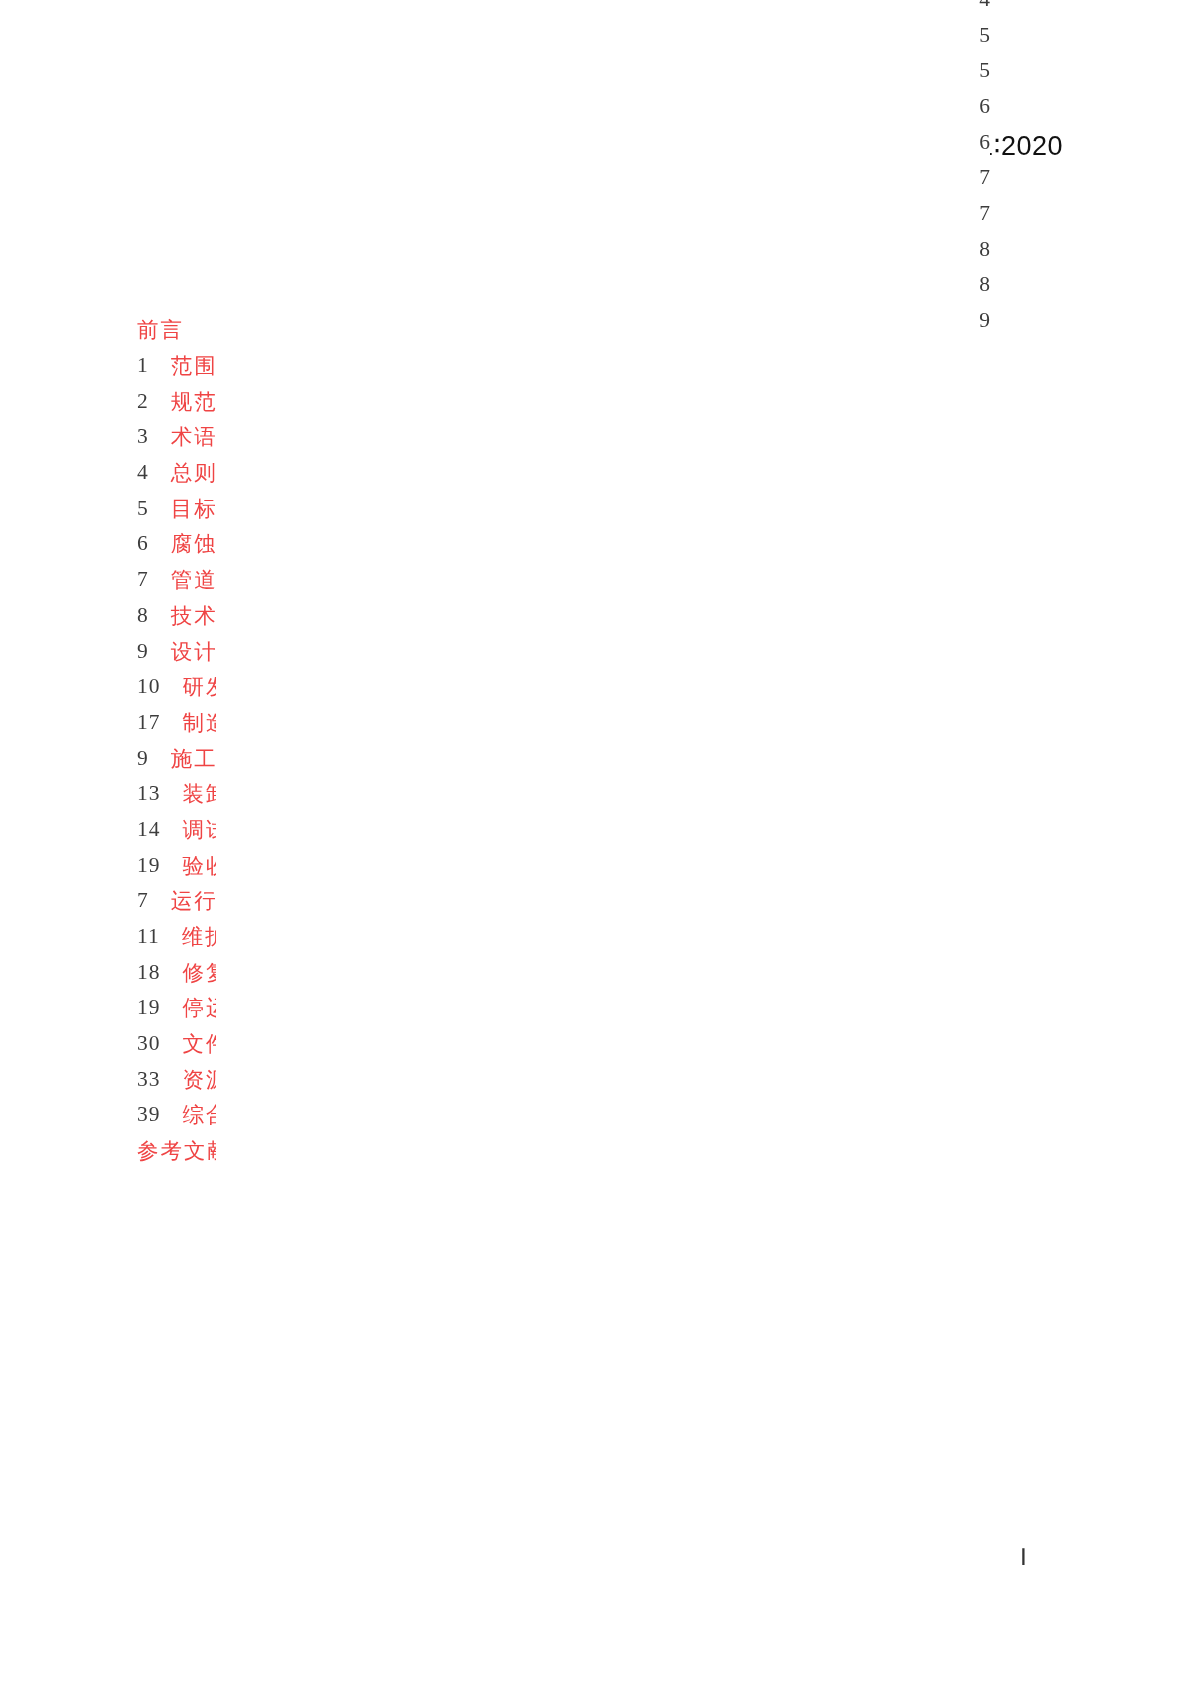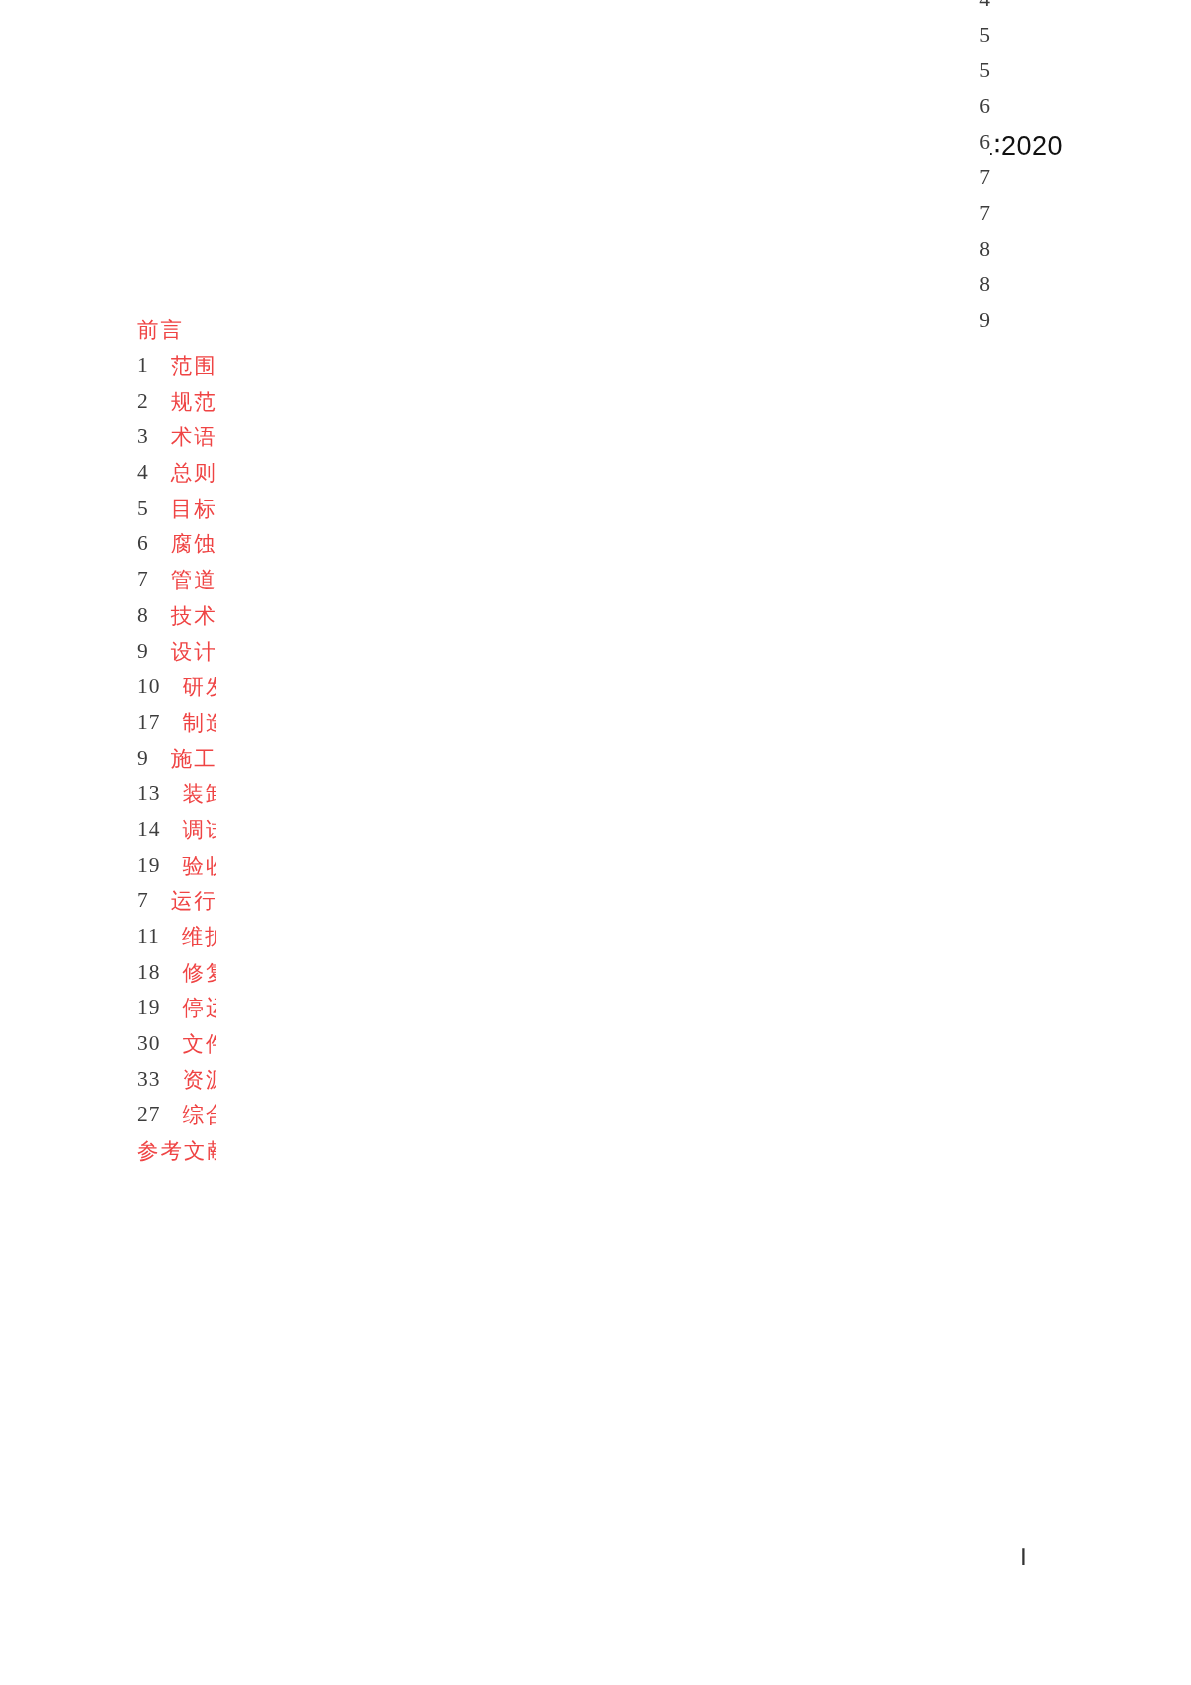--- a/index.html
+++ b/index.html
@@ -235,21 +235,21 @@
       <span class="dots"></span>
       <span class="page">7</span>
     </div>
       <div class="toc-row">
       <span class="num">33</span>
       <span class="label">资源管理</span>
       <span class="dots"></span>
       <span class="page">8</span>
     </div>
       <div class="toc-row">
-      <span class="num">27</span>
+      <span class="num">39</span>
       <span class="label">综合评定</span>
       <span class="dots"></span>
       <span class="page">8</span>
     </div>
       <div class="toc-row">
 
       <span class="label">参考文献</span>
       <span class="dots"></span>
       <span class="page">9</span>
     </div>

